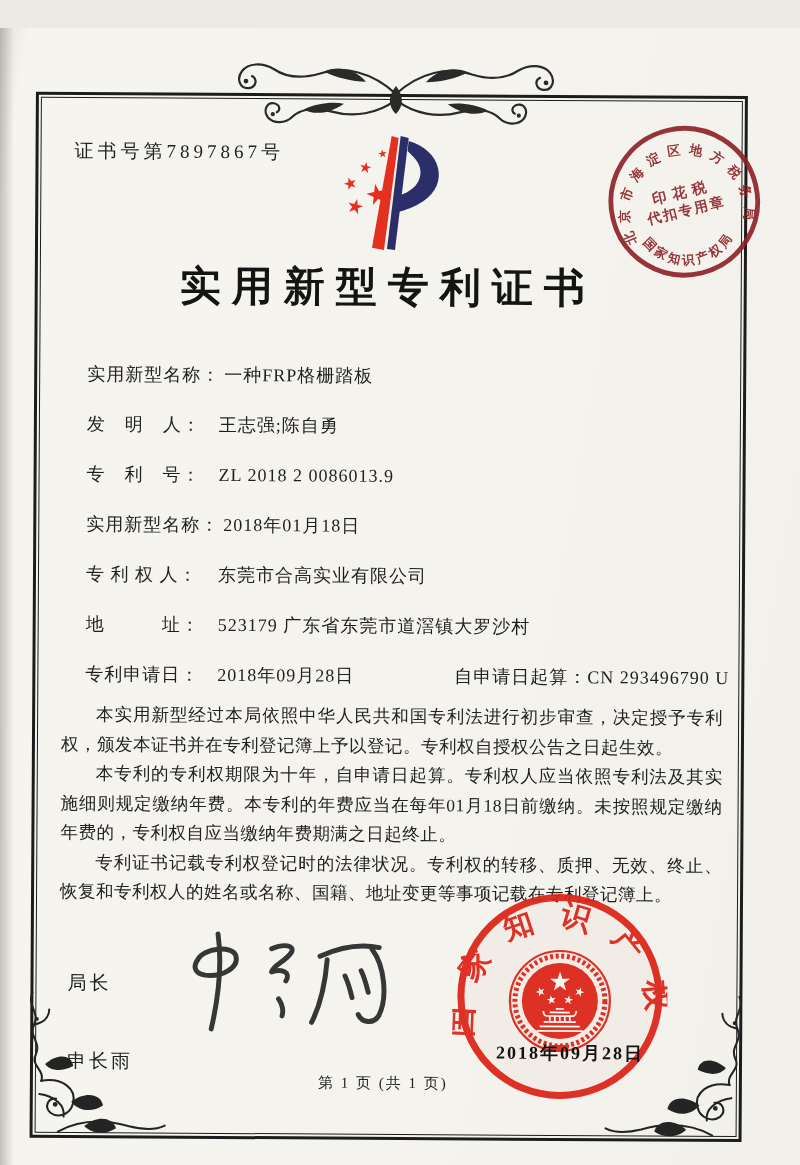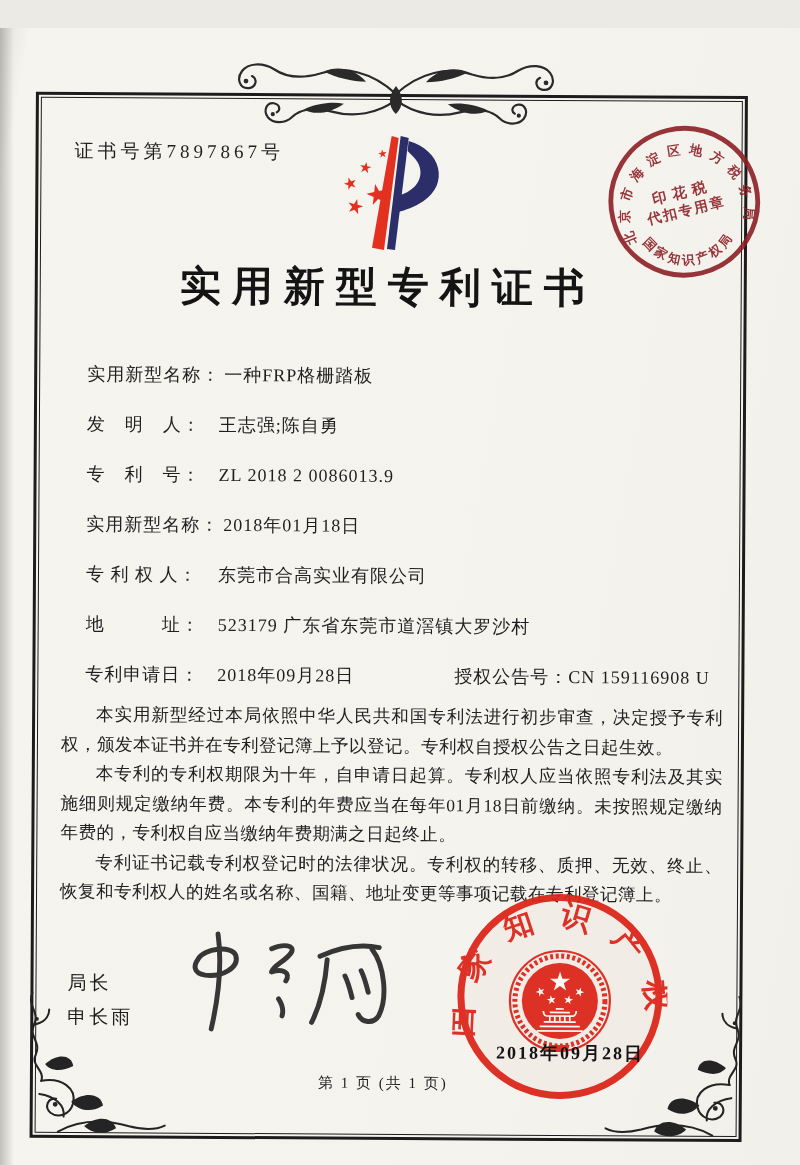--- a/index.html
+++ b/index.html
@@ -36,21 +36,21 @@
     font-size:41px;font-weight:700;letter-spacing:11px;color:#141414;
   }
   .fields{left:86px;top:336px;width:630px;font-size:18px;}
   .field-row{height:50px;position:relative;letter-spacing:1px;}
   .field-label{display:inline-block;min-width:128px;}
   .field-value{margin-left:4px;}
   .grant-no{position:absolute;left:369px;top:0;white-space:nowrap;}
   .paragraphs{left:62px;top:674px;width:662px;font-size:17.5px;line-height:29.5px;text-align:justify;letter-spacing:.5px;color:#222;}
   .paragraphs p{margin:0;text-indent:2em;}
   .signer-title{left:70px;top:944px;font-size:19px;letter-spacing:3px;font-family:Liberation Mono, monospace;text-align:right;}
-  .signer-name{left:70px;top:978px;font-size:19px;letter-spacing:3px;font-family:"Liberation Sans","DejaVu Sans",sans-serif;}
+  .signer-name{left:70px;top:1022px;font-size:19px;letter-spacing:3px;font-family:"Liberation Sans","DejaVu Sans",sans-serif;}
   .signature{left:188px;top:898px;}
   .tax-seal{left:600px;top:90px;transform:rotate(-14deg);opacity:.9;}
   .official-seal{left:455px;top:860px;opacity:.93;}
   .seal-date{left:478px;top:1012px;width:190px;text-align:center;font-size:18px;font-weight:600;letter-spacing:2px;color:#131313;}
   .footer{left:33px;top:1046px;width:706px;text-align:center;font-size:15px;letter-spacing:2px;}
   .orn{color:#2a2a2a;}
 </style>
 </head>
 <body>
 
@@ -146,21 +146,21 @@
       </div>
       <div class="field-row">
         <span class="field-label">专 利 权 人：</span><span class="field-value">东莞市合高实业有限公司</span>
       </div>
       <div class="field-row">
         <span class="field-label">地　　　址：</span><span class="field-value">523179 广东省东莞市道滘镇大罗沙村</span>
       </div>
       <div class="field-row">
         <span class="field-label">专利申请日：</span><span class="field-value">2018年09月28日</span>
         <span class="grant-no">
-          <span>授权公告号：</span><span>CN 159116908 U</span>
+          <span>自申请日起算：</span><span>CN 293496790 U</span>
         </span>
       </div>
     </div>
 
     <div class="abs paragraphs">
       <p>本实用新型经过本局依照中华人民共和国专利法进行初步审查，决定授予专利权，颁发本证书并在专利登记簿上予以登记。专利权自授权公告之日起生效。</p>
       <p>本专利的专利权期限为十年，自申请日起算。专利权人应当依照专利法及其实施细则规定缴纳年费。本专利的年费应当在每年01月18日前缴纳。未按照规定缴纳年费的，专利权自应当缴纳年费期满之日起终止。</p>
       <p>专利证书记载专利权登记时的法律状况。专利权的转移、质押、无效、终止、恢复和专利权人的姓名或名称、国籍、地址变更等事项记载在专利登记簿上。</p>
     </div>
 

